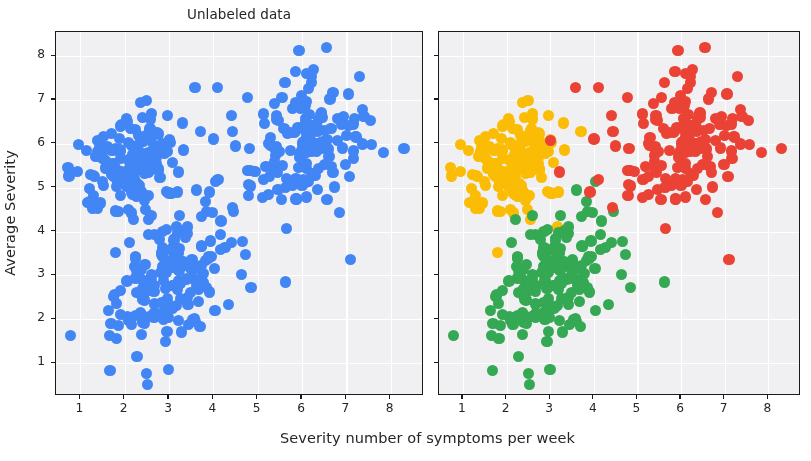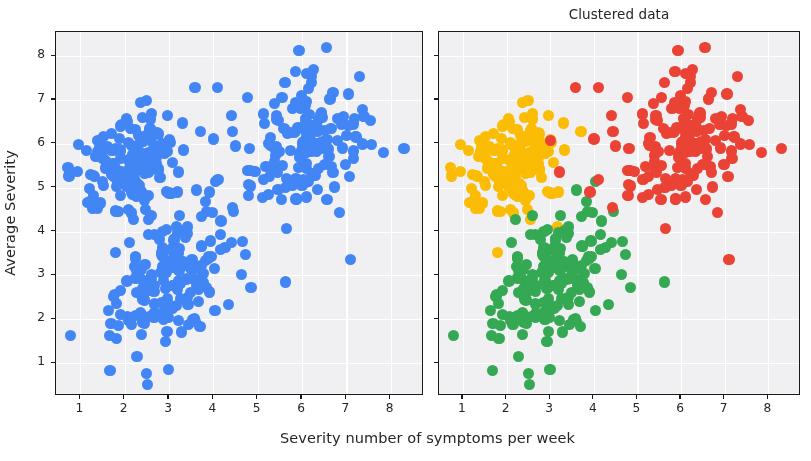--- a/index.html
+++ b/index.html
@@ -61,21 +61,21 @@
     transform-origin:center center;
     transform:rotate(-90deg);
     letter-spacing:0.1px;
   }
 </style>
 </head>
 <body>
 
 <div id="figure">
 
-  <div class="panel-title" id="title-right" style="left: 438px; width: 362px; top: 6px;">Clustered data</div>
+  <div class="panel-title" id="title-left" style="left: 55px; width: 368px; top: 6px;">Unlabeled data</div>
 
   <div class="axes" id="axes-left" style="left: 55px; top: 31px; width: 368px; height: 364px;">
       <div class="gridline v" style="left: 24.3855px;"></div>
       <div class="gridline v" style="left: 68.7229px;"></div>
       <div class="gridline v" style="left: 113.06px;"></div>
       <div class="gridline v" style="left: 157.398px;"></div>
       <div class="gridline v" style="left: 201.735px;"></div>
       <div class="gridline v" style="left: 246.072px;"></div>
       <div class="gridline v" style="left: 290.41px;"></div>
       <div class="gridline v" style="left: 334.747px;"></div>

